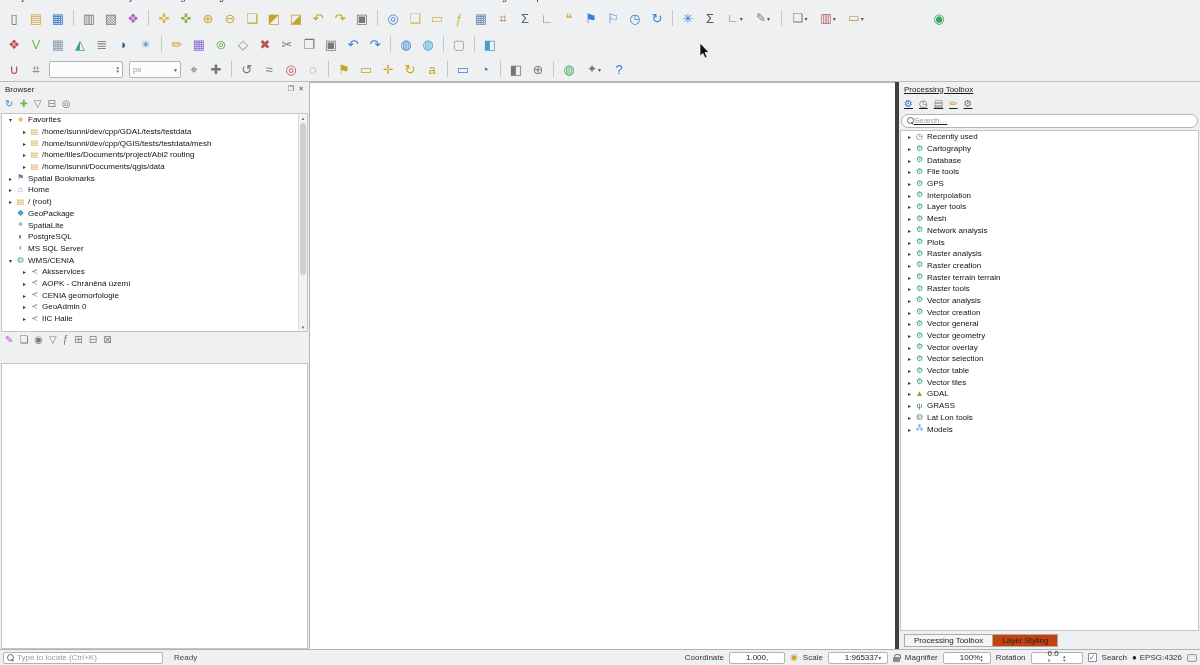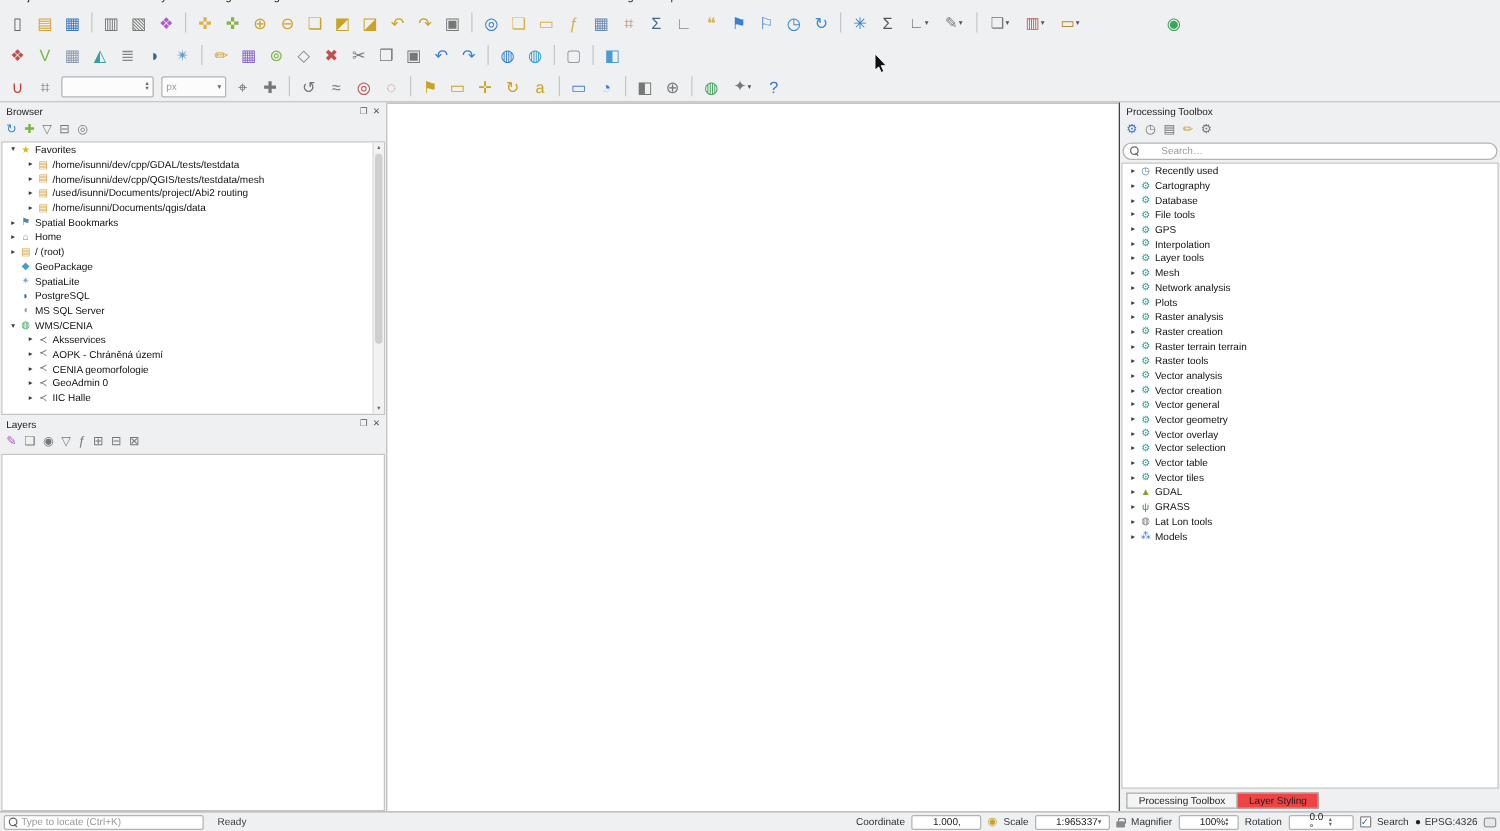--- a/index.html
+++ b/index.html
@@ -25,23 +25,23 @@
   .sep{width:1px;height:16px;background:#c6c6c6;margin:0 3px;}
   .spacer{width:56px;height:1px;}
 
   .spin,.combo{height:17px;background:#fcfcfc;border:1px solid #b3b3b3;border-radius:2px;display:flex;align-items:center;padding:0 3px;color:#9a9a9a;font-size:8px;margin:0 3px;}
   .spin{width:74px;}
   .combo{width:52px;}
   .spinarrows{margin-left:auto;display:flex;flex-direction:column;line-height:4px;font-size:5px;color:#666;text-align:center;}
   .dropar{margin-left:auto;font-size:6px;color:#666;}
 
   
-  .dock{position:absolute;background:#eff0f1;}
+  .dock{position:absolute;background:#eff0f1;text-decoration:underline;}
   #left-dock{top:82px;left:0;width:310px;bottom:16px;border-right:1px solid #b2b2b2;}
-  #right-dock{top:82px;right:0;width:305px;bottom:16px;border-left:1px solid #404040;}
+  #right-dock{top:82px;right:0;width:305px;bottom:16px;border-left:4px solid #404040;}
   #map-canvas{position:absolute;top:82px;left:310px;right:305px;bottom:16px;background:#ffffff;border-top:1px solid #b2b2b2;}
 
   .panel-title{height:14px;display:flex;align-items:center;padding:0 5px;font-size:8px;color:#222;}
   .dockbtns{margin-left:auto;display:flex;gap:4px;font-size:7px;color:#555;}
   .panel-tools{height:16px;display:flex;align-items:center;gap:6px;padding:0 5px;}
   .ptbtn{font-size:10px;line-height:1;}
 
   .treearea{position:absolute;left:1px;right:1px;background:#fff;border:1px solid #c4c4c4;overflow:hidden;}
   #browser-panel{position:absolute;top:0;left:0;right:0;height:250px;}
   #browser-tree{top:31px;bottom:0;}
@@ -54,26 +54,26 @@
   .tlabel{font-size:8px;padding-left:2px;color:#111;}
   .indent{flex:none;height:1px;}
 
   .vscroll{position:absolute;top:0;right:0;bottom:0;width:9px;background:#f2f2f2;border-left:1px solid #ddd;font-size:5px;color:#666;text-align:center;}
   .vthumb{position:absolute;top:9px;left:1px;right:1px;height:70%;background:#cfcfcf;border-radius:3px;}
   .varrow-top{position:absolute;top:1px;left:0;right:0;}
   .varrow-bot{position:absolute;bottom:1px;left:0;right:0;}
 
   
   .search-row{height:17px;margin:0 2px;display:flex;align-items:center;}
-  .searchbox{flex:1;height:14px;background:#fff;border:1px solid #b3b3b3;border-radius:7px;display:flex;align-items:center;padding:0 5px;gap:18px;}
+  .searchbox{flex:1;height:14px;background:#fff;border:1px solid #b3b3b3;border-radius:7px;display:flex;align-items:center;padding:0 5px;gap:0;}
   .searchbox input{border:none;outline:none;background:transparent;font-size:8px;width:100%;color:#333;}
   .searchbox input::placeholder{color:#9a9a9a;}
   #toolbox-tree{top:48px;bottom:18px;}
   .tabbar{position:absolute;bottom:2px;left:5px;height:13px;display:flex;}
-  .tab{font-size:8px;padding:1px 9px 2px;border:1px solid #ababab;background:#ef4444;color:#222;}
+  .tab{font-size:8px;padding:1px 9px 2px;border:1px solid #ababab;background:#c2410c;color:#222;}
   .tab + .tab{border-left:none;}
   .tab.active{background:#f4f4f4;}
 
   
   .magicon{width:7px;height:7px;position:relative;flex:none;}
   .magicon::before{content:"";position:absolute;left:0;top:0;width:5px;height:5px;border:1px solid #666;border-radius:50%;}
   .magicon::after{content:"";position:absolute;width:3px;height:1px;background:#666;right:0;bottom:0;transform:rotate(45deg);}
 
   
   .lockicon{width:7px;height:8px;position:relative;flex:none;}
@@ -562,21 +562,21 @@
             <span class="indent" style="width: 16px;"></span>
             <span class="exp">▸</span>
             <span class="ticon" style="color: rgb(217, 163, 60);">▤</span>
             <span class="tlabel">/home/isunni/dev/cpp/QGIS/tests/testdata/mesh</span>
           </div>
 
           <div class="trow">
             <span class="indent" style="width: 16px;"></span>
             <span class="exp">▸</span>
             <span class="ticon" style="color: rgb(217, 163, 60);">▤</span>
-            <span class="tlabel">/used/isunni/Documents/project/Abi2 routing</span>
+            <span class="tlabel">/home/tiles/Documents/project/Abi2 routing</span>
           </div>
 
           <div class="trow">
             <span class="indent" style="width: 16px;"></span>
             <span class="exp">▸</span>
             <span class="ticon" style="color: rgb(217, 163, 60);">▤</span>
             <span class="tlabel">/home/isunni/Documents/qgis/data</span>
           </div>
 
           <div class="trow">
@@ -673,27 +673,20 @@
       </div>
       <div class="vscroll">
         <span class="varrow-top">▴</span>
         <span class="vthumb"></span>
         <span class="varrow-bot">▾</span>
       </div>
     </div>
   </div>
 
   <div id="layers-panel">
-    <div class="panel-title">
-      <span>Layers</span>
-      <span class="dockbtns">
-        <span>❐</span>
-        <span>✕</span>
-      </span>
-    </div>
     <div class="panel-tools">
       <span class="ptbtn" style="color: rgb(176, 92, 198);">✎</span>
         <span class="ptbtn" style="color: rgb(119, 119, 119);">❏</span>
         <span class="ptbtn" style="color: rgb(119, 119, 119);">◉</span>
         <span class="ptbtn" style="color: rgb(119, 119, 119);">▽</span>
         <span class="ptbtn" style="color: rgb(119, 119, 119);">ƒ</span>
         <span class="ptbtn" style="color: rgb(119, 119, 119);">⊞</span>
         <span class="ptbtn" style="color: rgb(119, 119, 119);">⊟</span>
         <span class="ptbtn" style="color: rgb(119, 119, 119);">⊠</span>
     </div>

